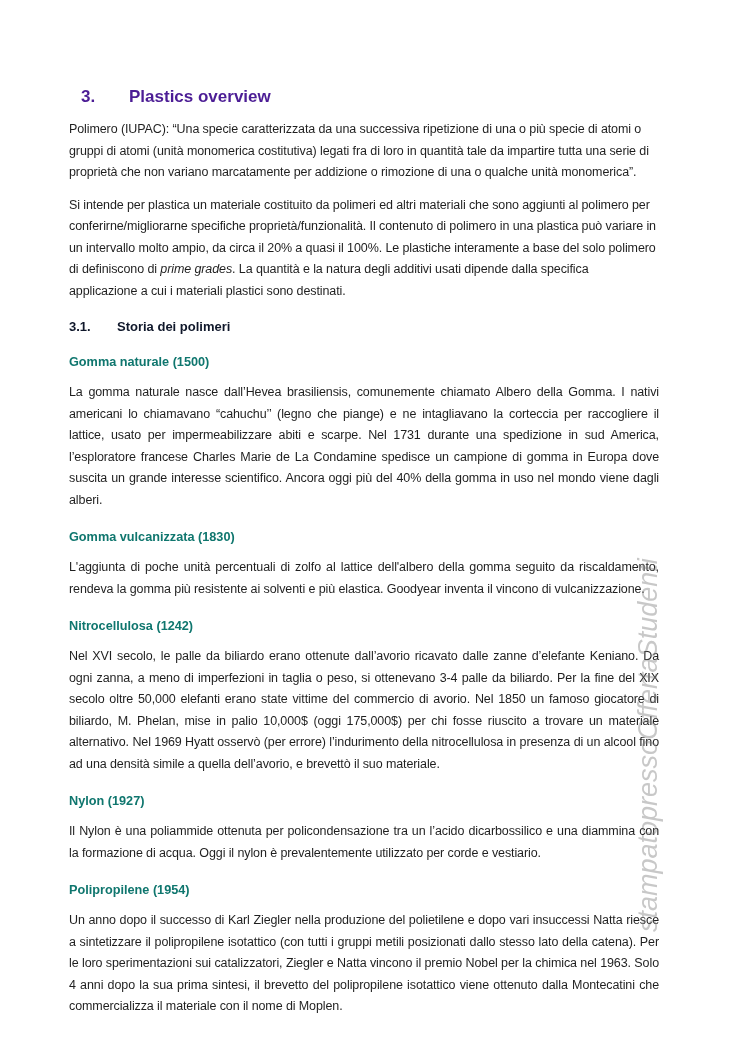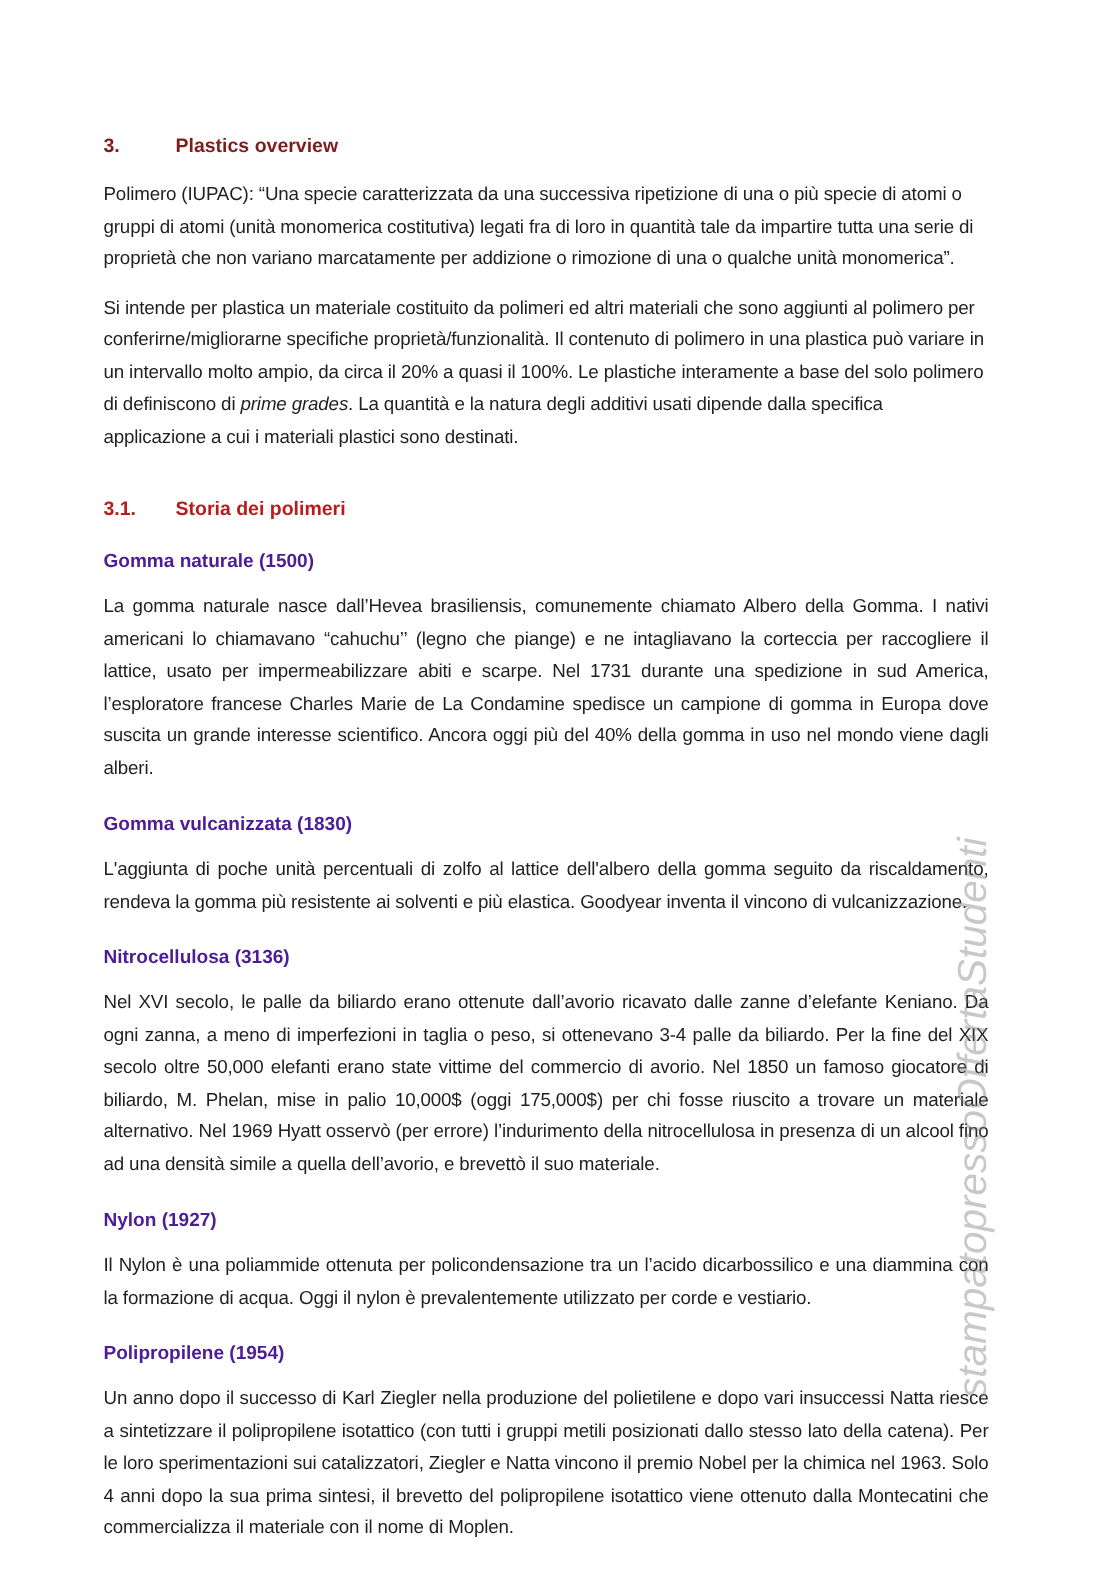--- a/index.html
+++ b/index.html
@@ -21,37 +21,37 @@
     left: 69px;
     top: 88px;
     width: 607px;
   }
   .h-num {
     display: inline-block;
     width: 48px;
     vertical-align: top;
   }
   h1.doc-h {
-    font-size: 13px;
+    font-size: 17px;
     font-weight: bold;
-    color: #7f1d1d;
-    margin: 0 0 13px 0;
+    color: #4c1d95;
+    margin: 0 0 13px 12px;
     line-height: 18px;
   }
   h2.doc-h {
     font-size: 13px;
     font-weight: bold;
-    color: #b91c1c;
-    margin: 28px 0 12px 0;
+    color: #0f172a;
+    margin: 16px 0 12px 0;
     line-height: 18px;
   }
   h3.doc-h {
     font-size: 12.7px;
     font-weight: bold;
-    color: #4c1d95;
+    color: #0f766e;
     margin: 17px 0 11px 0;
     line-height: 18px;
   }
   p.doc-p {
     font-size: 12.5px;
     line-height: 21.5px;
     letter-spacing: -0.1px;
     margin: 0 17px 11px 0;
     text-align: left;
   }
@@ -93,21 +93,21 @@
     <h2 class="doc-h">
       <span class="h-num">3.1.</span><span>Storia dei polimeri</span>
     </h2>
 
     <h3 class="doc-h">Gomma naturale (1500)</h3>
     <p class="doc-p just">La gomma naturale nasce dall’Hevea brasiliensis, comunemente chiamato Albero della Gomma. I nativi americani lo chiamavano “cahuchu’’ (legno che piange) e ne intagliavano la corteccia per raccogliere il lattice, usato per impermeabilizzare abiti e scarpe. Nel 1731 durante una spedizione in sud America, l’esploratore francese Charles Marie de La Condamine spedisce un campione di gomma in Europa dove suscita un grande interesse scientifico. Ancora oggi più del 40% della gomma in uso nel mondo viene dagli alberi.</p>
 
     <h3 class="doc-h">Gomma vulcanizzata (1830)</h3>
     <p class="doc-p just">L'aggiunta di poche unità percentuali di zolfo al lattice dell'albero della gomma seguito da riscaldamento, rendeva la gomma più resistente ai solventi e più elastica. Goodyear inventa il vincono di vulcanizzazione.</p>
 
-    <h3 class="doc-h">Nitrocellulosa (3136)</h3>
+    <h3 class="doc-h">Nitrocellulosa (1242)</h3>
     <p class="doc-p just">Nel XVI secolo, le palle da biliardo erano ottenute dall’avorio ricavato dalle zanne d’elefante Keniano. Da ogni zanna, a meno di imperfezioni in taglia o peso, si ottenevano 3-4 palle da biliardo. Per la fine del XIX secolo oltre 50,000 elefanti erano state vittime del commercio di avorio. Nel 1850 un famoso giocatore di biliardo, M. Phelan, mise in palio 10,000$ (oggi 175,000$) per chi fosse riuscito a trovare un materiale alternativo. Nel 1969 Hyatt osservò (per errore) l’indurimento della nitrocellulosa in presenza di un alcool fino ad una densità simile a quella dell’avorio, e brevettò il suo materiale.</p>
 
     <h3 class="doc-h">Nylon (1927)</h3>
     <p class="doc-p just">Il Nylon è una poliammide ottenuta per policondensazione tra un l’acido dicarbossilico e una diammina con la formazione di acqua. Oggi il nylon è prevalentemente utilizzato per corde e vestiario.</p>
 
     <h3 class="doc-h">Polipropilene (1954)</h3>
     <p class="doc-p just">Un anno dopo il successo di Karl Ziegler nella produzione del polietilene e dopo vari insuccessi Natta riesce a sintetizzare il polipropilene isotattico (con tutti i gruppi metili posizionati dallo stesso lato della catena). Per le loro sperimentazioni sui catalizzatori, Ziegler e Natta vincono il premio Nobel per la chimica nel 1963. Solo 4 anni dopo la sua prima sintesi, il brevetto del polipropilene isotattico viene ottenuto dalla Montecatini che commercializza il materiale con il nome di Moplen.</p>
 
   </div>
 

